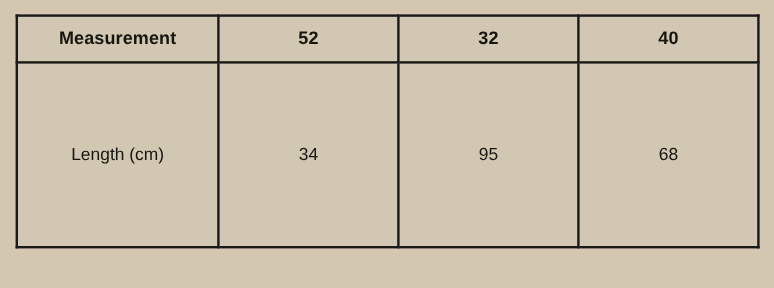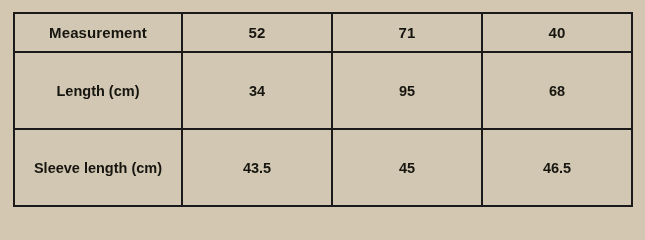--- a/index.html
+++ b/index.html
@@ -44,54 +44,48 @@
   }
   .size-table thead th {
     height: 37px;
     font-size: 15px;
     font-weight: bold;
     letter-spacing: 0.1px;
   }
   .size-table tbody td {
     height: 37px;
     font-size: 14.5px;
-    font-weight: bold;
+    font-weight: normal;
   }
 </style>
 </head>
 <body>
 
 <div class="page">
 
   <table class="size-table">
     <colgroup>
       <col class="c-label">
       <col class="c-val">
       <col class="c-val">
       <col class="c-val">
     </colgroup>
 
     <thead>
       <tr>
         <th>Measurement</th>
         <th>52</th>
-        <th>71</th>
+        <th>32</th>
         <th>40</th>
       </tr>
     </thead>
 
     <tbody>
       <tr>
         <td>Length (cm)</td>
         <td>34</td>
         <td>95</td>
         <td>68</td>
       </tr>
-      <tr>
-        <td>Sleeve length (cm)</td>
-        <td>43.5</td>
-        <td>45</td>
-        <td>46.5</td>
-      </tr>
     </tbody>
   </table>
 
 </div>
 
 </body></html>

